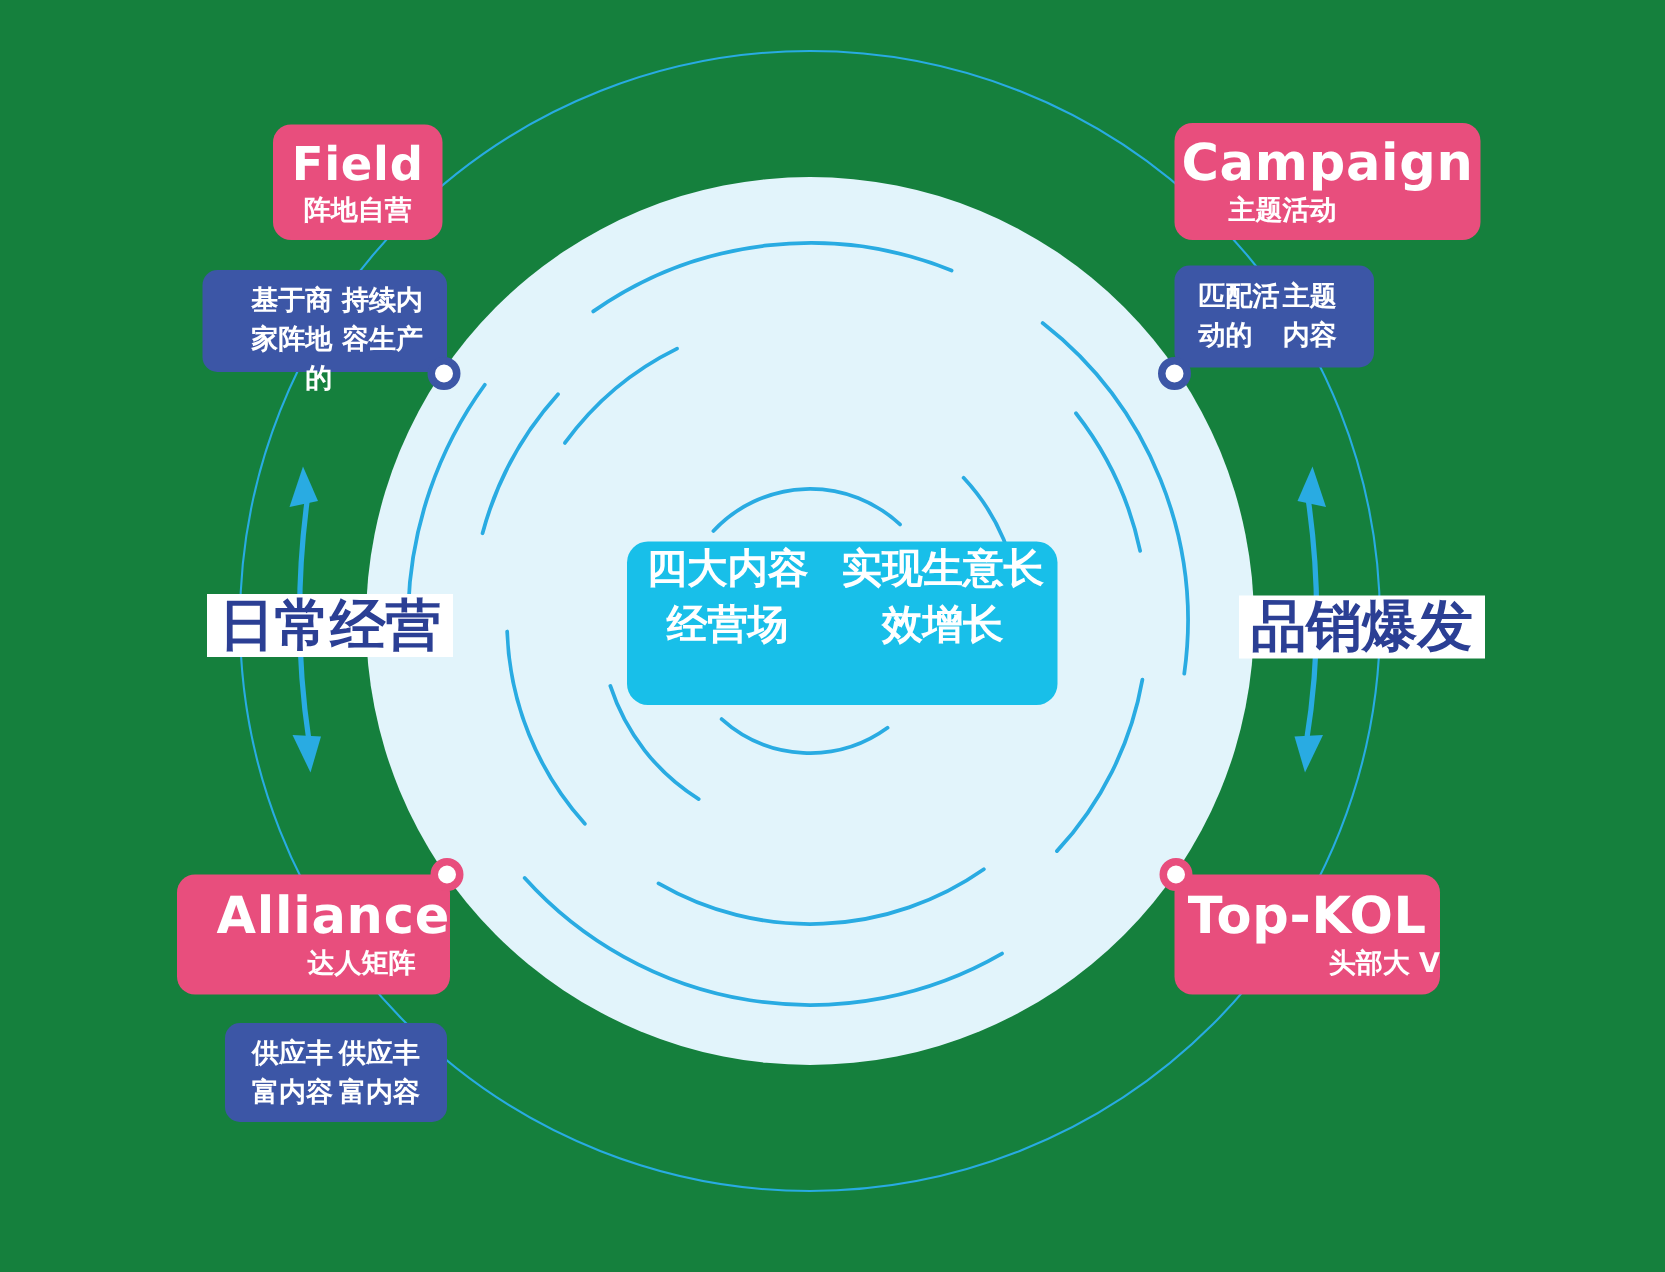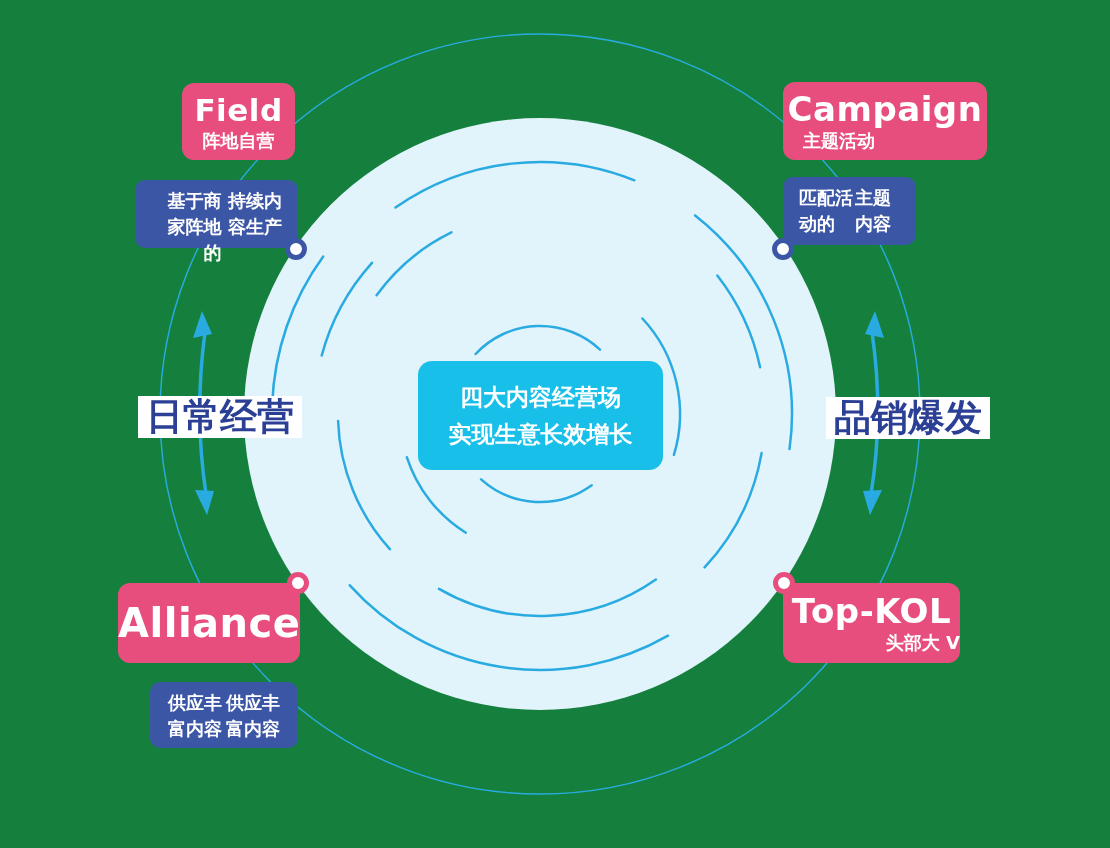--- a/index.html
+++ b/index.html
@@ -14,45 +14,45 @@
     position:absolute;background:#E84E7D;border-radius:12px;color:#ffffff;
     box-sizing:border-box;display:flex;flex-direction:column;justify-content:center;
   }
   .pink-title{font-weight:bold;text-align:center;letter-spacing:0.5px;}
   .pink-sub{font-weight:bold;font-size:18px;line-height:24px;}
   .card-field   {left:182px;top:83px;width:113px;height:77px;}
   .card-field    .pink-title{font-size:31px;line-height:38px;}
   .card-field    .pink-sub{text-align:center;}
   .card-campaign{left:783px;top:82px;width:204px;height:78px;}
   .card-campaign .pink-title{font-size:34px;line-height:40px;}
-  .card-campaign .pink-sub{text-align:left;padding-left:20px;}
+  .card-campaign .pink-sub{text-align:left;padding-left:36px;}
   .card-alliance{left:118px;top:583px;width:182px;height:80px;}
-  .card-alliance .pink-title{font-size:40px;line-height:40px;}
+  .card-alliance .pink-title{font-size:34px;line-height:40px;text-align:right;}
   .card-alliance .pink-sub{text-align:right;padding-right:23px;}
   .card-topkol  {left:783px;top:583px;width:177px;height:80px;}
   .card-topkol   .pink-title{font-size:34px;line-height:40px;}
   .card-topkol   .pink-sub{text-align:right;padding-left:18px;}
 
   
   .blue-card{
     position:absolute;background:#3C56A6;border-radius:10px;color:#ffffff;
     box-sizing:border-box;display:flex;justify-content:center;
     font-size:18px;font-weight:bold;line-height:26px;padding:8px 16px;
   }
   .desc-field   {left:135px;top:180px;width:163px;height:68px;text-align:right;}
   .desc-campaign{left:783px;top:177px;width:133px;height:68px;text-align:left;}
   .desc-alliance{left:150px;top:682px;width:148px;height:66px;text-align:center;}
   .desc-topkol  {left:783px;top:680px;width:218px;height:68px;text-align:left;}
 
   
   .center-card{
-    position:absolute;left:418px;top:361px;width:245px;height:109px;
+    position:absolute;left:418px;top:361px;width:287px;height:109px;
     background:#18BFE9;border-radius:14px;color:#ffffff;font-weight:bold;
-    font-size:23px;line-height:37px;text-align:center;
-    display:flex;flex-direction:column;justify-content:center;
+    font-size:27px;line-height:37px;text-align:center;
+    display:flex;flex-direction:row;justify-content:center;
   }
 
   
   .side-label{
     position:absolute;background:#ffffff;color:#2B3F94;font-weight:bold;
     font-size:37px;line-height:34px;padding:4px 8px;white-space:nowrap;
   }
   .side-label.left {left:138px;top:396px;}
   .side-label.right{left:826px;top:397px;}
 
@@ -117,20 +117,21 @@
     <div class="pink-title">Campaign</div>
     <div class="pink-sub">主题活动</div>
   </div>
   <div class="blue-card desc-campaign">
     <div>匹配活动的</div>
     <div>主题内容</div>
   </div>
 
   <div class="pink-card card-alliance">
     <div class="pink-title">Alliance</div>
+    <div class="pink-sub">达人矩阵</div>
   </div>
   <div class="blue-card desc-alliance">
     <div>供应丰富内容</div>
     <div>供应丰富内容</div>
   </div>
 
   <div class="pink-card card-topkol">
     <div class="pink-title">Top-KOL</div>
     <div class="pink-sub">头部大 V</div>
   </div>

